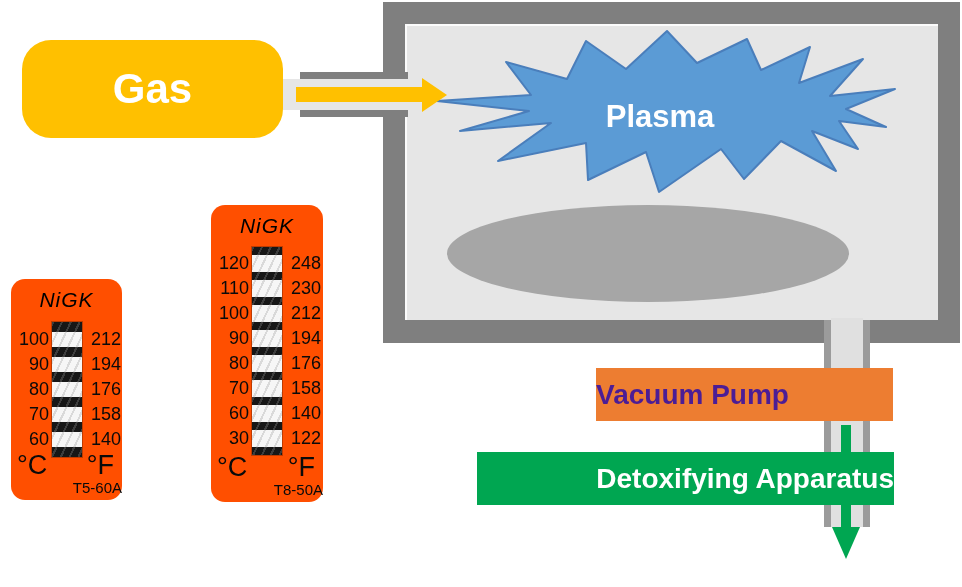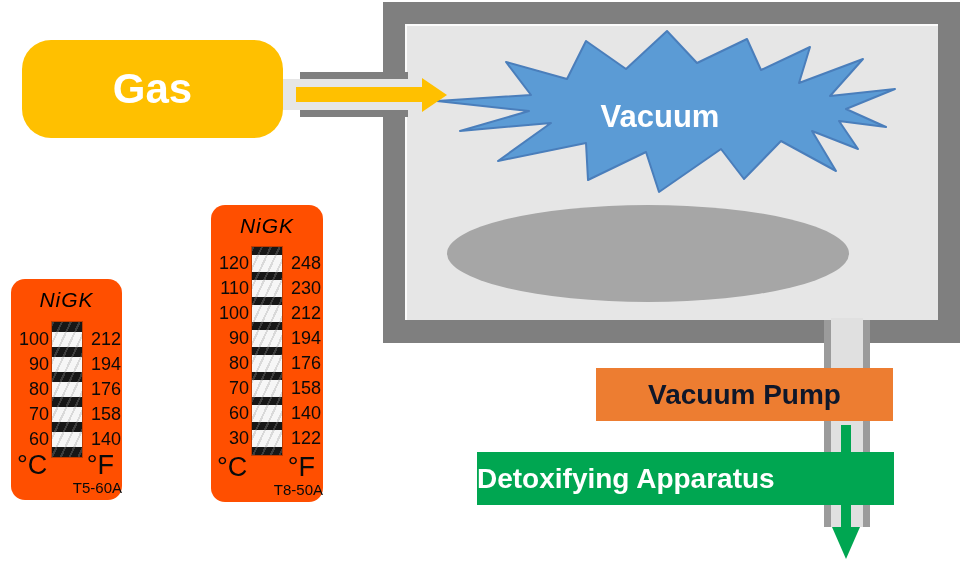--- a/index.html
+++ b/index.html
@@ -23,23 +23,23 @@
 
   
   .exhaust-bore{left:831px;top:318px;width:32px;height:209px;background:var(--c-pipe-bore,#e0e0e0);}
   .exhaust-edge-l{left:824px;top:320px;width:7px;height:207px;background:var(--c-pipe-edge,#9b9b9b);}
   .exhaust-edge-r{left:863px;top:320px;width:7px;height:207px;background:var(--c-pipe-edge,#9b9b9b);}
 
   
   .gas-box{left:22px;top:40px;width:261px;height:98px;background:var(--c-gas,#ffc000);
     color:#fff;font-weight:bold;font-size:42px;line-height:98px;text-align:center;border-radius:29px;}
   .pump-box{left:596px;top:368px;width:297px;height:53px;background:var(--c-pump,#ed7d31);
-    color:#0f172a;font-weight:bold;font-size:28px;line-height:53px;text-align:center;}
+    color:#4c1d95;font-weight:bold;font-size:28px;line-height:53px;}
   .detox-box{left:477px;top:452px;width:417px;height:53px;background:var(--c-green,#00a651);
-    color:#fff;font-weight:bold;font-size:28px;line-height:53px;text-align:left;}
+    color:#fff;font-weight:bold;font-size:28px;line-height:53px;text-align:right;}
 
   
   .plasma-svg{left:430px;top:28px;width:470px;height:172px;}
   .plasma-svg polygon{fill:var(--c-plasma-fill,#5b9bd5);stroke:var(--c-plasma-stroke,#4a7ebb);stroke-width:2;stroke-linejoin:round;}
   .plasma-label{left:520px;top:99px;width:280px;text-align:center;color:#fff;font-weight:bold;font-size:31px;line-height:36px;}
 
   
   .gas-arrow-svg{left:290px;top:74px;width:162px;height:42px;}
   .gas-arrow-svg *{fill:var(--c-gas,#ffc000);}
   .exhaust-arrow-svg{left:825px;top:420px;width:42px;height:142px;}
@@ -80,21 +80,21 @@
 <div class="abs exhaust-edge-l"></div>
 <div class="abs exhaust-edge-r"></div>
 
 <svg class="abs plasma-svg" viewBox="0 0 470 172" xmlns="http://www.w3.org/2000/svg">
   <polygon points="
     7,73 101,67 76,34 137,51 156,13 196,41 237,3 267,35 317,11 331,42
     380,19 369,55 433,31 400,68 465,61 416,81 456,99 409,93 428,121 382,103
     406,143 351,113 314,151 291,121 229,164 216,124 158,152 156,115 68,133 121,95
     30,103 99,83"></polygon>
 </svg>
-<div class="abs plasma-label">Vacuum</div>
+<div class="abs plasma-label">Plasma</div>
 
 <div class="abs gas-pipe-bore"></div>
 <div class="abs gas-pipe-top"></div>
 <div class="abs gas-pipe-bottom"></div>
 
 <svg class="abs gas-arrow-svg" viewBox="0 0 162 42" xmlns="http://www.w3.org/2000/svg">
   <rect x="6" y="13" width="127" height="15"></rect>
   <polygon points="132,4 157,21 132,38"></polygon>
 </svg>
 

